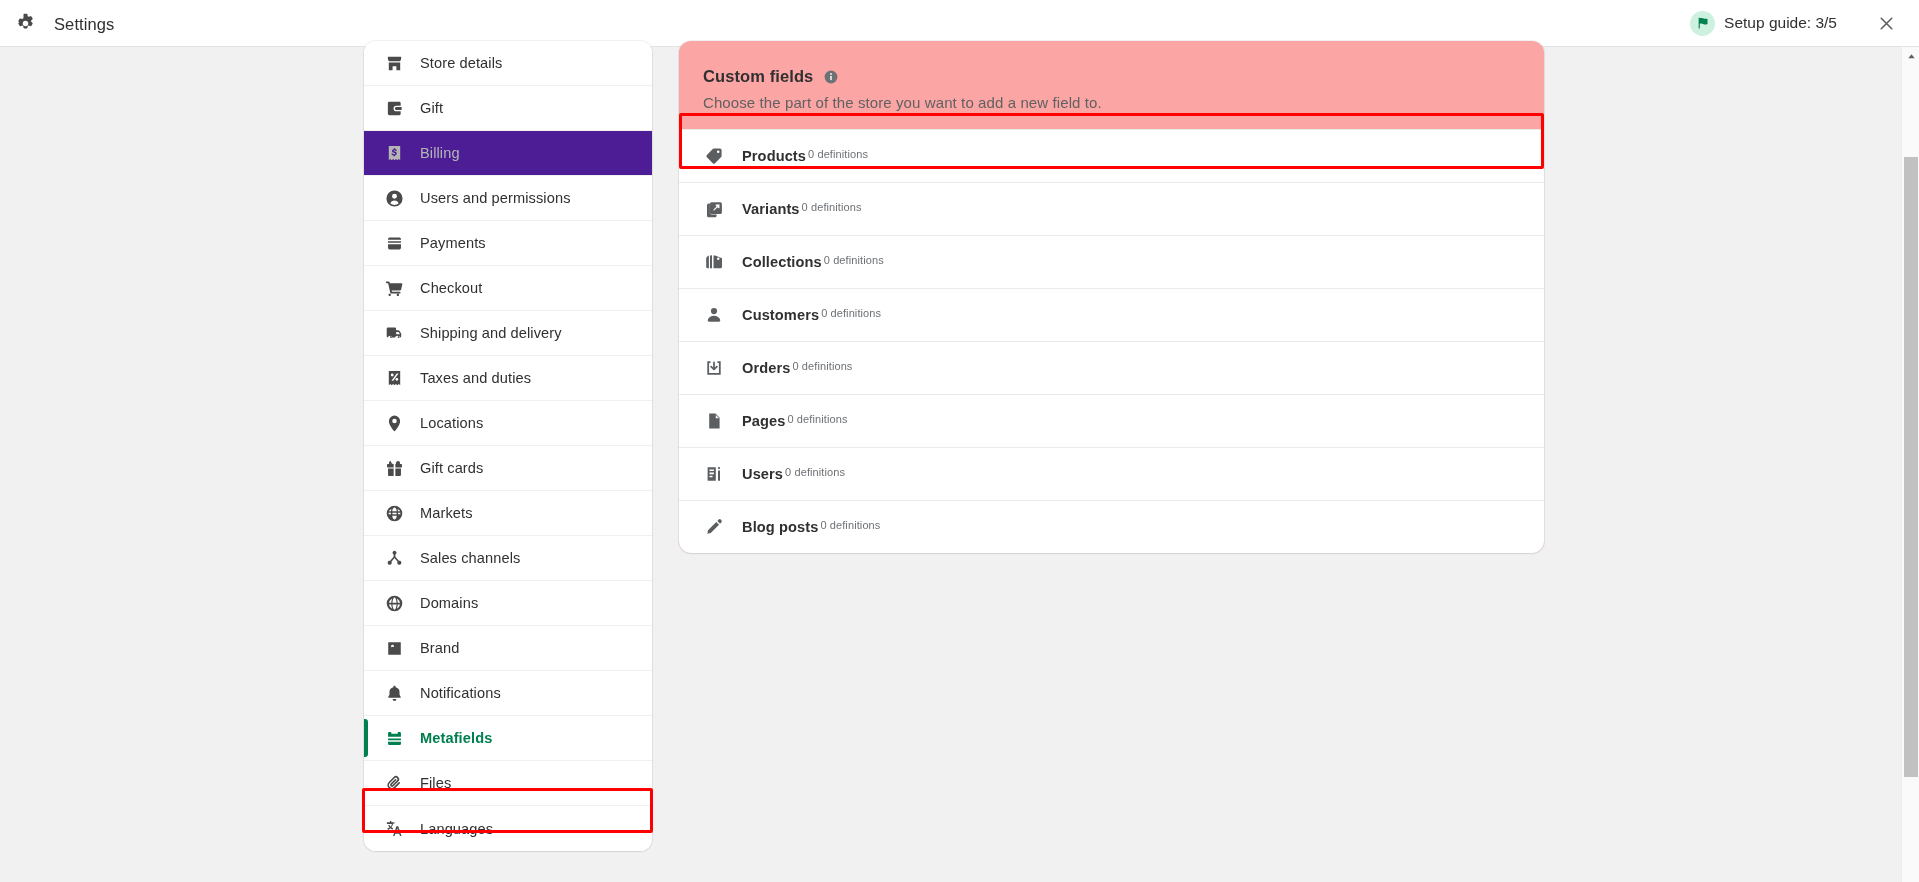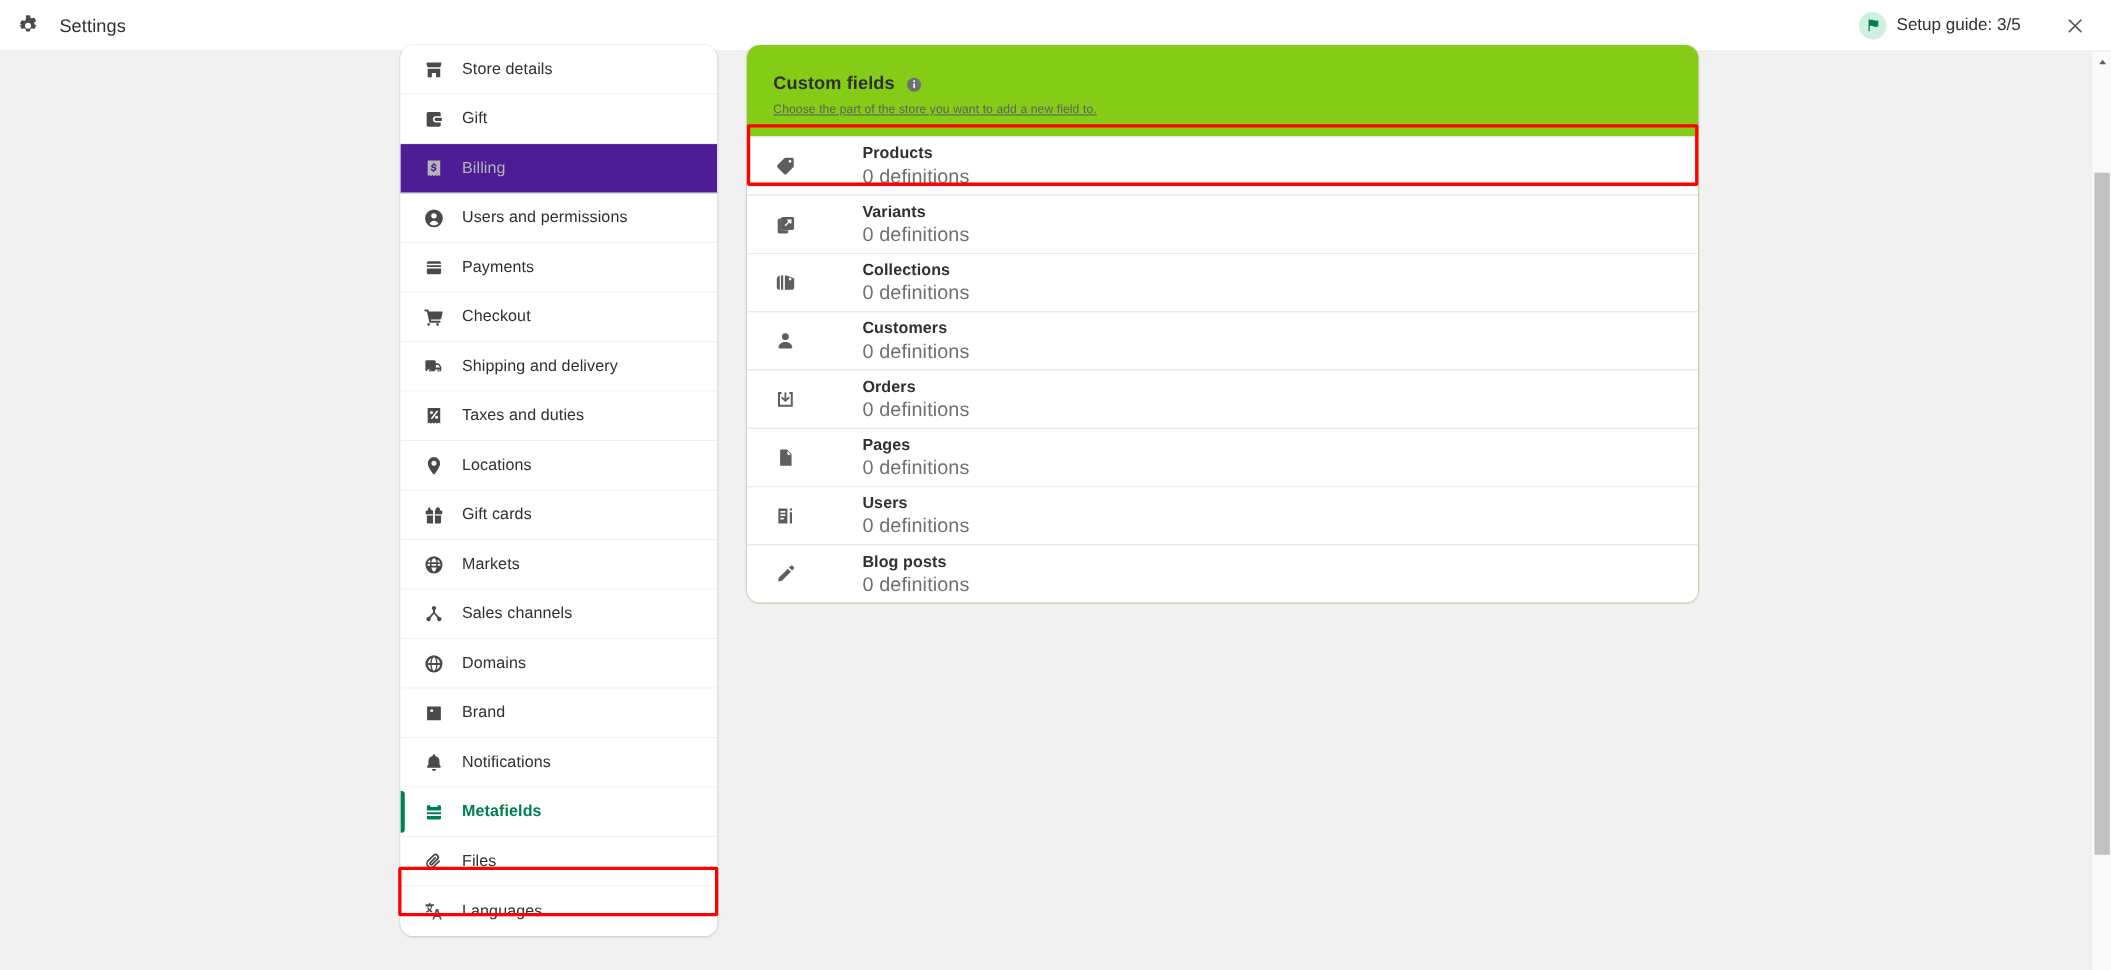--- a/index.html
+++ b/index.html
@@ -126,21 +126,21 @@
     pointer-events: none;
     z-index: 30;
   }
 
   
   .content-card {
     position: absolute;
     left: 679px;
     top: -6px;
     width: 865px;
-    background: #84cc16;
+    background: #fca5a5;
     border-radius: 12px;
     box-shadow: 0 0 0 1px rgba(0,0,0,.06), 0 1px 2px rgba(0,0,0,.07);
     overflow: hidden;
   }
   .card-header {
     padding: 26px 24px 18px 24px;
   }
   .card-title-row {
     display: flex;
     align-items: center;
@@ -148,51 +148,50 @@
   }
   .card-title {
     font-size: 16.5px;
     font-weight: bold;
     color: #303030;
     letter-spacing: .1px;
   }
   .info-icon { width: 17px; height: 17px; display: flex; align-items: center; justify-content: center; cursor: pointer; }
   .card-subtitle {
     margin-top: 8px;
-    font-size: 11px;
+    font-size: 15px;
     color: #616161;
     letter-spacing: .1px;
-    text-decoration: underline;
   }
 
   .res-row {
     display: flex;
     align-items: center;
     gap: 17px;
     height: 53px;
     padding: 0 24px 0 24px;
     border-top: 1px solid #ebebeb;
     cursor: pointer;
     background: #ffffff;
   }
   .res-row .res-icon {
     width: 22px; height: 22px;
     display: flex; align-items: center; justify-content: center;
     flex: 0 0 22px;
   }
   .res-row .res-icon svg { fill: #5c5f62; }
-  .res-text { display: flex; flex-direction: column; gap: 2px; margin-left: 42px; }
+  .res-text { display: flex; gap: 2px; }
   .res-name {
     font-size: 14.6px;
     font-weight: bold;
     color: #303030;
     letter-spacing: .1px;
   }
   .res-count {
-    font-size: 18px;
+    font-size: 11px;
     color: #6d7175;
     letter-spacing: .1px;
   }
 
   
   .anno-products {
     position: absolute;
     left: 679px;
     top: 66px;
     width: 865px;

